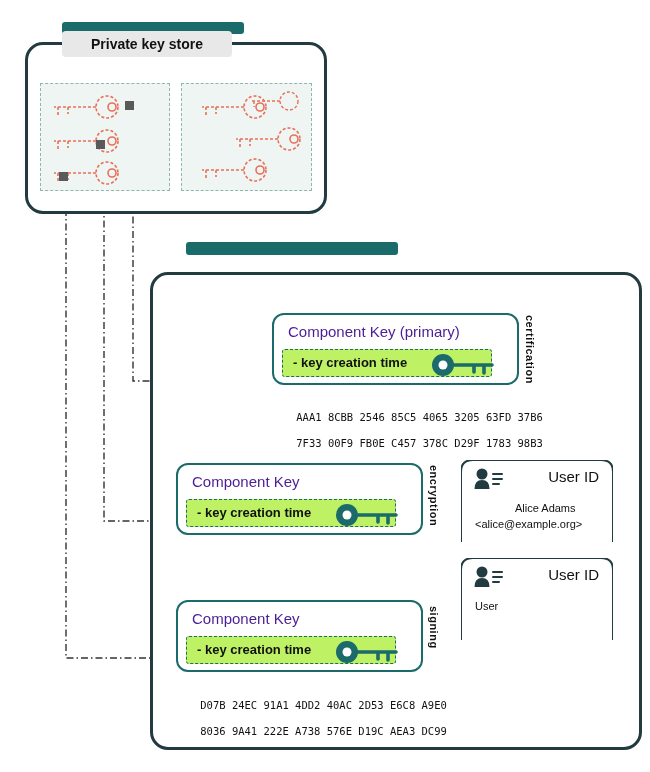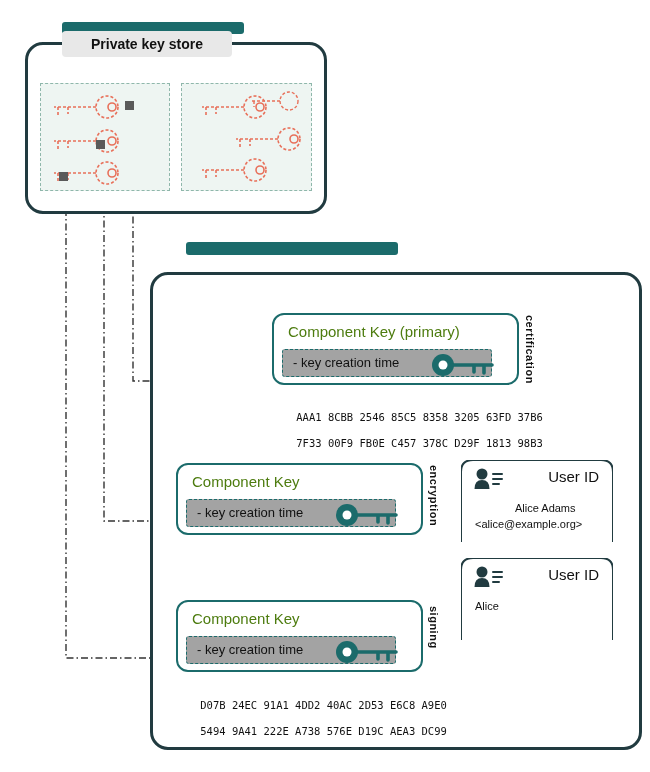--- a/index.html
+++ b/index.html
@@ -118,29 +118,30 @@
     border: 2px solid #1b6b6b;
     border-radius: 12px;
     background: #ffffff;
     box-sizing: border-box;
   }
   .ck-title {
     position: absolute;
     left: 14px;
     top: 8px;
     font-size: 15px;
-    color: #4d7c0f;
+    color: #4c1d95;
   }
   .ck-inner {
     position: absolute;
     left: 8px;
     border: 1px dashed #1b6b6b;
     border-radius: 3px;
     box-sizing: border-box;
-    background: #a3a3a3;
+    background: #bef264;
+    font-weight: bold;
   }
   .ck-inner-label {
     position: absolute;
     left: 10px;
     top: 5px;
     font-size: 13px;
     color: #111111;
     white-space: nowrap;
   }
   .ck-keyicon {
@@ -281,22 +282,22 @@
       <div class="ck-inner-label">- key creation time</div>
     </div>
   </div>
   <svg id="ck-primary-key" class="ck-keyicon" width="66" height="26" viewBox="0 0 66 26">
     <circle cx="13" cy="13" r="11" fill="#1b6b6b"></circle>
     <circle cx="13" cy="13" r="4.5" fill="#ffffff"></circle>
     <path d="M22,13 L62,13 M54,13 L54,21 M44,13 L44,20" stroke="#1b6b6b" stroke-width="3.6" fill="none" stroke-linecap="round"></path>
   </svg>
   <div id="ck-primary-side" class="side-label">certification</div>
   <div id="fp-primary" class="fingerprint">
-    <span>AAA1 8CBB 2546 85C5 8358 3205 63FD 37B6</span><br>
-    <span>7F33 00F9 FB0E C457 378C D29F 1813 98B3</span>
+    <span>AAA1 8CBB 2546 85C5 4065 3205 63FD 37B6</span><br>
+    <span>7F33 00F9 FB0E C457 378C D29F 1783 98B3</span>
   </div>
 
   <div id="ck-encryption" class="component-key">
     <div class="ck-title">Component Key</div>
     <div id="ck-encryption-inner" class="ck-inner">
       <div class="ck-inner-label">- key creation time</div>
     </div>
   </div>
   <svg id="ck-encryption-key" class="ck-keyicon" width="66" height="26" viewBox="0 0 66 26">
     <circle cx="13" cy="13" r="11" fill="#1b6b6b"></circle>
@@ -312,21 +313,21 @@
     </div>
   </div>
   <svg id="ck-signing-key" class="ck-keyicon" width="66" height="26" viewBox="0 0 66 26">
     <circle cx="13" cy="13" r="11" fill="#1b6b6b"></circle>
     <circle cx="13" cy="13" r="4.5" fill="#ffffff"></circle>
     <path d="M22,13 L62,13 M54,13 L54,21 M44,13 L44,20" stroke="#1b6b6b" stroke-width="3.6" fill="none" stroke-linecap="round"></path>
   </svg>
   <div id="ck-signing-side" class="side-label">signing</div>
   <div id="fp-signing" class="fingerprint">
     <span>D07B 24EC 91A1 4DD2 40AC 2D53 E6C8 A9E0</span><br>
-    <span>5494 9A41 222E A738 576E D19C AEA3 DC99</span>
+    <span>8036 9A41 222E A738 576E D19C AEA3 DC99</span>
   </div>
 
   <div id="userid-1" class="userid-card">
     <svg class="lines" style="width:152px;height:82px;" viewBox="0 0 152 82">
       <path d="M0,82 L0,12 Q0,0 12,0 L140,0 Q152,0 152,12 L152,82" fill="none" stroke="#213b40" stroke-width="2"></path>
     </svg>
     <svg class="person-icon" width="30" height="22" viewBox="0 0 30 22">
       <circle cx="9" cy="6" r="5.5" fill="#213b40"></circle>
       <path d="M1.5,21 Q1.5,12 9,12 Q16.5,12 16.5,21 Z" fill="#213b40"></path>
       <path d="M20,6 L29,6 M20,11 L29,11 M20,16 L26,16" stroke="#213b40" stroke-width="2" stroke-linecap="round"></path>
@@ -339,16 +340,16 @@
   <div id="userid-2" class="userid-card">
     <svg class="lines" style="width:152px;height:82px;" viewBox="0 0 152 82">
       <path d="M0,82 L0,12 Q0,0 12,0 L140,0 Q152,0 152,12 L152,82" fill="none" stroke="#213b40" stroke-width="2"></path>
     </svg>
     <svg class="person-icon" width="30" height="22" viewBox="0 0 30 22">
       <circle cx="9" cy="6" r="5.5" fill="#213b40"></circle>
       <path d="M1.5,21 Q1.5,12 9,12 Q16.5,12 16.5,21 Z" fill="#213b40"></path>
       <path d="M20,6 L29,6 M20,11 L29,11 M20,16 L26,16" stroke="#213b40" stroke-width="2" stroke-linecap="round"></path>
     </svg>
     <div class="uid-title">User ID</div>
-    <div class="uid-line" style="top:42px;">Alice</div>
+    <div class="uid-line" style="top:42px;">User</div>
   </div>
 
 </div>
 
 </body></html>

